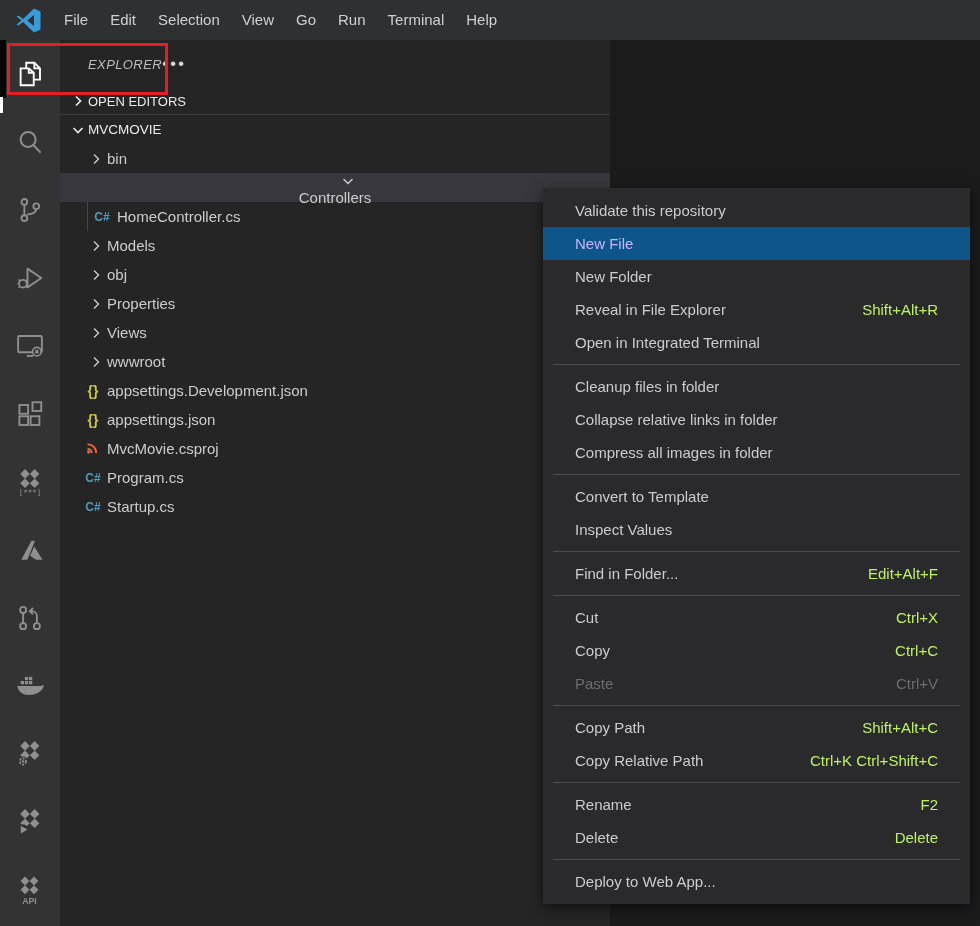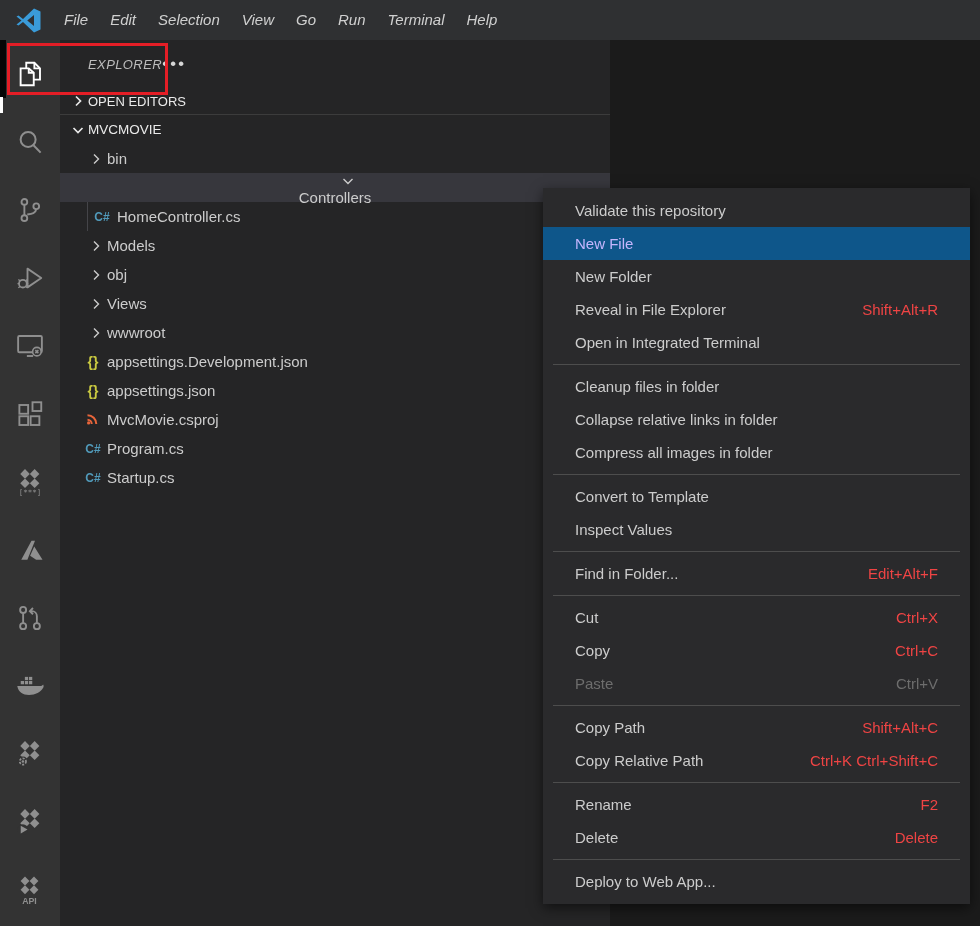--- a/index.html
+++ b/index.html
@@ -4,21 +4,21 @@
 <style>
   html,body{margin:0;padding:0;background:#1b1b1b;}
   .app{position:relative;width:980px;height:926px;overflow:hidden;background:#1b1b1b;
        font-family:"Liberation Sans",sans-serif;-webkit-font-smoothing:antialiased;}
 
   
   .titlebar{position:absolute;left:0;top:0;right:0;height:40px;background:#2f3032;
             display:flex;align-items:center;z-index:6;}
   .vscode-logo{margin-left:16px;display:flex;align-items:center;}
   .menubar{display:flex;margin-left:12px;}
-  .menu-item{padding:0 11px;height:40px;line-height:40px;font-size:15px;color:#d0d0d0;cursor:default;font-style:italic;}
+  .menu-item{padding:0 11px;height:40px;line-height:40px;font-size:15px;color:#d0d0d0;cursor:default;}
 
   
   .activitybar{position:absolute;left:0;top:40px;bottom:0;width:60px;background:#333333;
                display:flex;flex-direction:column;align-items:center;z-index:3;}
   .ab-item{width:60px;height:68px;display:flex;align-items:center;justify-content:center;cursor:pointer;}
 
   
   .sidebar{position:absolute;left:60px;top:40px;bottom:0;width:550px;background:#252526;color:#cccccc;z-index:2;}
   .sidebar-header{height:48px;display:flex;align-items:center;
                   padding:0 24px 0 28px;font-style:italic;}
@@ -47,21 +47,21 @@
   
   .black-strip{position:absolute;left:0;top:40px;width:6px;height:58px;background:#060606;z-index:8;}
   .active-indicator{position:absolute;left:0;top:97px;width:3px;height:16px;background:#ffffff;z-index:9;}
   .red-box{position:absolute;left:7px;top:43px;width:155px;height:46px;border:3px solid #e41e26;z-index:10;}
 
   
   .context-menu{position:absolute;left:543px;top:188px;width:427px;background:#2a2a2c;
                 box-shadow:0 4px 12px rgba(0,0,0,.55);padding:6px 0;z-index:20;font-size:15px;}
   .mi{height:33px;display:flex;align-items:center;justify-content:space-between;
       padding:0 32px;color:#cccccc;cursor:pointer;white-space:nowrap;}
-  .mi .short{color:#ef4444;margin-left:40px;}
+  .mi .short{color:#bef264;margin-left:40px;}
   .mi.selected{background:#0e568a;color:#c4b5fd;}
   .mi.disabled{color:#6d6d6d;cursor:default;}
   .mi.disabled .short{color:#6d6d6d;}
   .msep{height:1px;background:#4d4d4d;margin:5px 10px;}
 </style>
 </head>
 <body>
 
 <div class="app">
 
@@ -266,20 +266,28 @@
             </svg>
           </span>
           <span>obj</span>
         </div>
         <div class="tree-row">
           <span class="twisty">
             <svg width="16" height="16" viewBox="0 0 16 16" fill="none" stroke="#cccccc" stroke-width="1.4">
               <path d="M6 3.5l4.5 4.5L6 12.5"></path>
             </svg>
           </span>
+          <span>Properties</span>
+        </div>
+        <div class="tree-row">
+          <span class="twisty">
+            <svg width="16" height="16" viewBox="0 0 16 16" fill="none" stroke="#cccccc" stroke-width="1.4">
+              <path d="M6 3.5l4.5 4.5L6 12.5"></path>
+            </svg>
+          </span>
           <span>Views</span>
         </div>
         <div class="tree-row">
           <span class="twisty">
             <svg width="16" height="16" viewBox="0 0 16 16" fill="none" stroke="#cccccc" stroke-width="1.4">
               <path d="M6 3.5l4.5 4.5L6 12.5"></path>
             </svg>
           </span>
           <span>wwwroot</span>
         </div>

